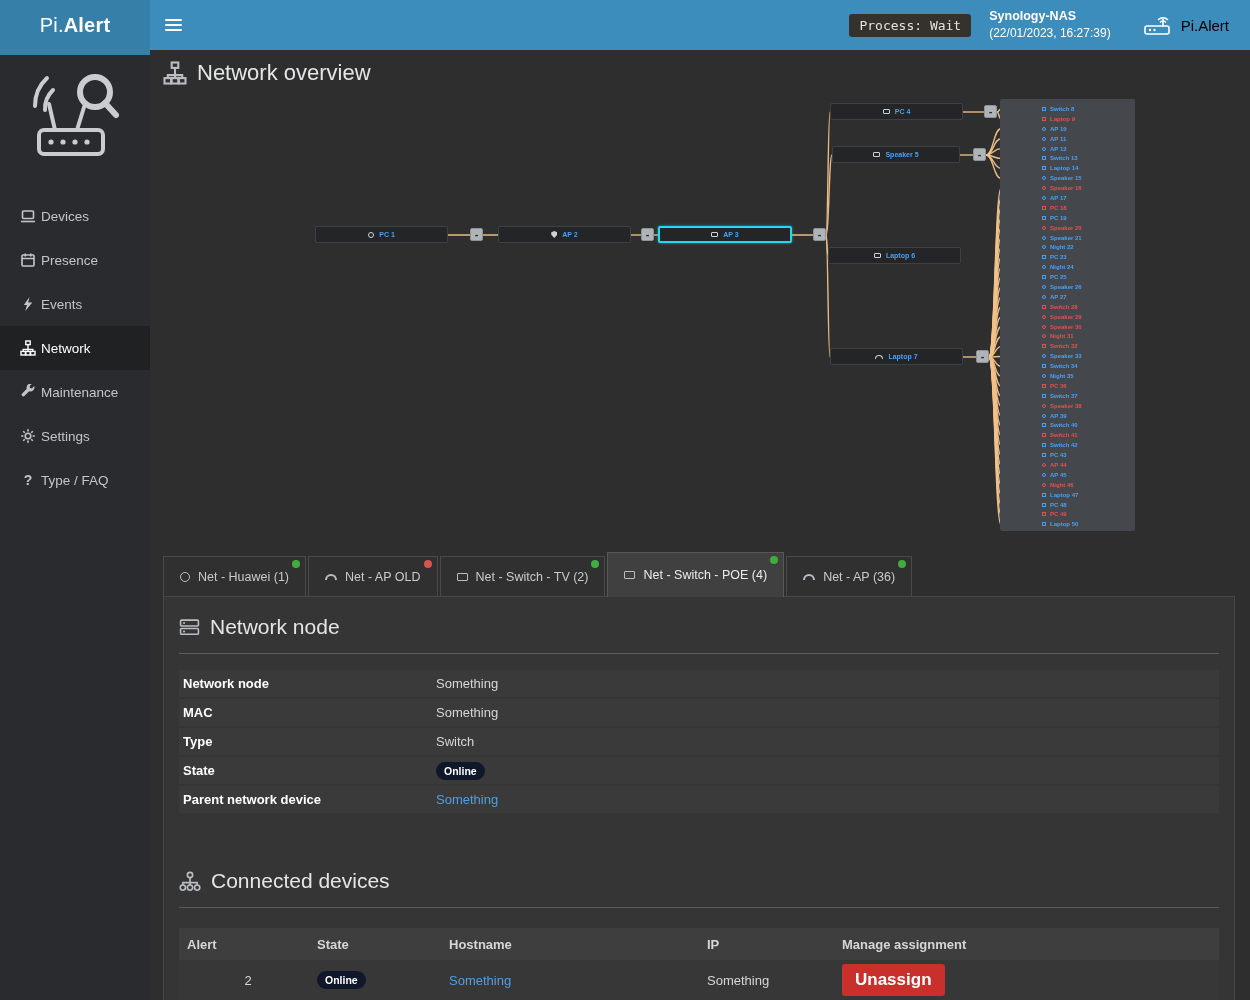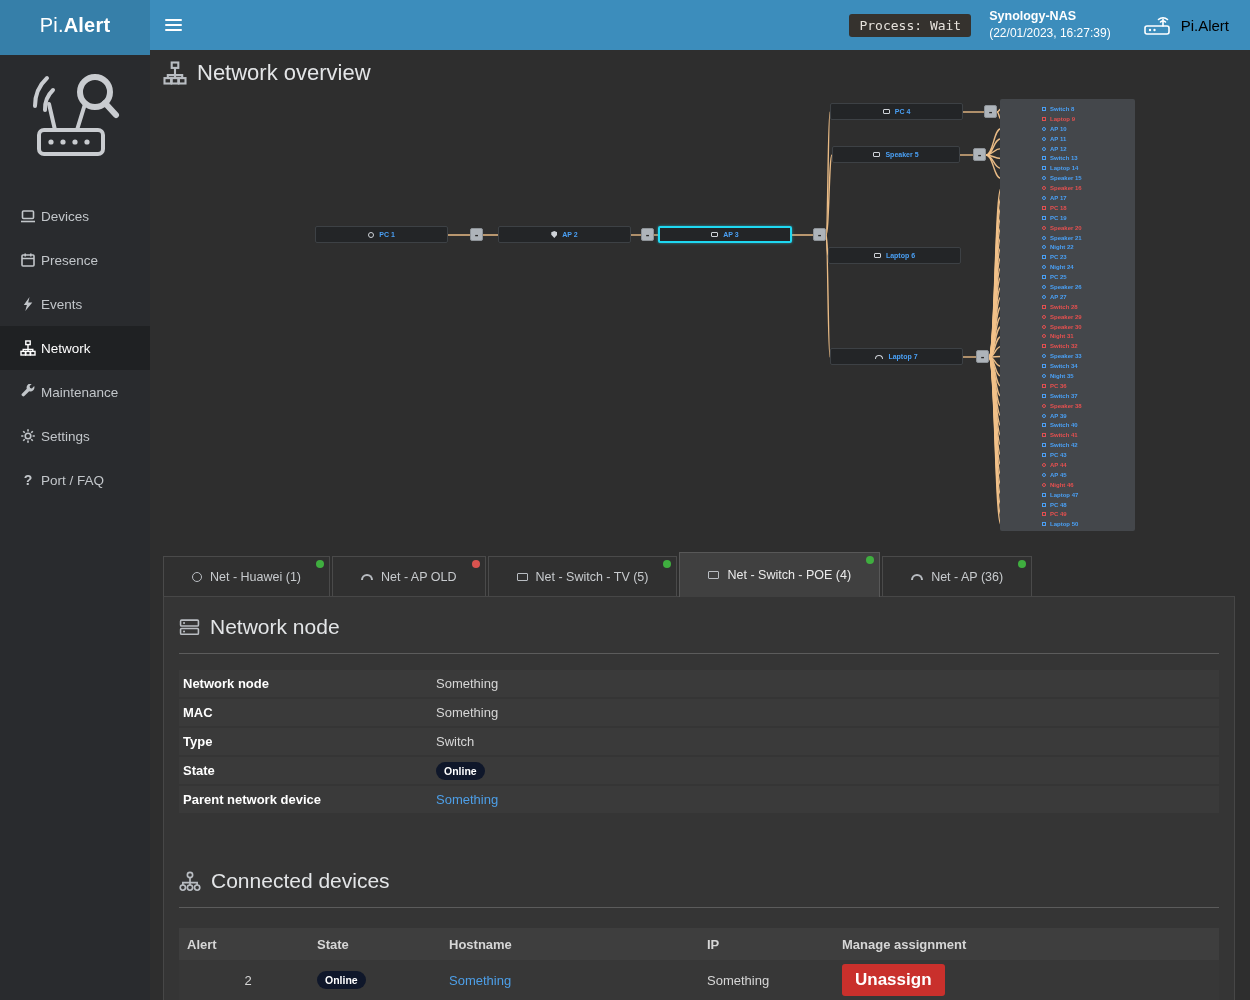--- a/index.html
+++ b/index.html
@@ -56,21 +56,21 @@
   .device-panel ul{list-style:none;margin:0;padding:5px 0 0 42px}
   .device-panel li{display:flex;align-items:center;gap:4px;height:9.9px;font-size:6px;font-weight:700;white-space:nowrap}
   .pi{display:inline-block;width:4px;height:4px;flex:0 0 auto}
   .pi-sq{border:1px solid currentColor}
   .pi-ci{border:1px solid currentColor;border-radius:50%}
   li.blue{color:#4aa0f5}
   li.red{color:#e5504f}
 
   
   .tabs{display:flex;align-items:flex-end;gap:2px;position:relative;z-index:2}
-  .tab{position:relative;display:flex;align-items:center;gap:8px;height:40px;padding:0 28px;
+  .tab{position:relative;display:flex;align-items:center;gap:8px;height:40px;padding:0 16px;
     background:#303030;border:1px solid #4a4a4a;border-bottom:none;color:#c8cbce;font-size:12.5px;white-space:nowrap}
   .tab.active{height:45px;background:#404040;border-color:#585858;color:#ebebeb;margin-bottom:-1px;z-index:3}
   .dot{position:absolute;top:3px;right:5px;width:8px;height:8px;border-radius:50%}
   .dot.green{background:#3fae3f}
   .dot.red{background:#d9534f}
   .mi{display:inline-block;flex:0 0 auto}
   .mi-circle{width:10px;height:10px;border:1.5px solid #b9bdc2;border-radius:50%}
   .mi-rect{width:11px;height:8px;border:1.5px solid #b9bdc2;border-radius:1px}
   .mi-shield{width:9px;height:11px;background:#b9bdc2;clip-path:polygon(50% 0,100% 18%,100% 55%,50% 100%,0 55%,0 18%)}
   .mi-arc{width:12px;height:6px;border:2px solid #b9bdc2;border-bottom:none;border-radius:12px 12px 0 0}
@@ -182,21 +182,21 @@
     </div>
     <div class="menu-item" data-interactable="true">
       <svg width="16" height="16" viewBox="0 0 16 16" data-interactable="false" fill="none" stroke="currentColor" stroke-width="1.6">
           <circle cx="8" cy="8" r="2.8"></circle>
           <path d="M8 1.2v2.2M8 12.6v2.2M1.2 8h2.2M12.6 8h2.2M3.2 3.2l1.6 1.6M11.2 11.2l1.6 1.6M12.8 3.2l-1.6 1.6M4.8 11.2l-1.6 1.6"></path>
         </svg>
       <span data-interactable="false">Settings</span>
     </div>
     <div class="menu-item" data-interactable="true">
       <span class="qmark" data-interactable="false">?</span>
-      <span data-interactable="false">Port / FAQ</span>
+      <span data-interactable="false">Type / FAQ</span>
     </div>
   </div>
 </div>
 
 <div class="main" data-interactable="false">
 
   <div class="section-title overview-title" data-interactable="false">
     <svg class="icon-dim" width="24" height="24" viewBox="0 0 16 16" data-interactable="false" fill="none" stroke="currentColor" stroke-width="1.4">
         <rect x="5.8" y="1" width="4.4" height="3.6"></rect>
         <rect x="1" y="11.4" width="4.4" height="3.6"></rect>
@@ -484,21 +484,21 @@
         <span data-interactable="false">Net - Huawei (1)</span>
         <span class="dot green" data-interactable="false"></span>
       </div>
       <div class="tab" data-interactable="true">
         <span class="mi mi-arc" data-interactable="false"></span>
         <span data-interactable="false">Net - AP OLD</span>
         <span class="dot red" data-interactable="false"></span>
       </div>
       <div class="tab" data-interactable="true">
         <span class="mi mi-rect" data-interactable="false"></span>
-        <span data-interactable="false">Net - Switch - TV (5)</span>
+        <span data-interactable="false">Net - Switch - TV (2)</span>
         <span class="dot green" data-interactable="false"></span>
       </div>
       <div class="tab active" data-interactable="true">
         <span class="mi mi-rect" data-interactable="false"></span>
         <span data-interactable="false">Net - Switch - POE (4)</span>
         <span class="dot green" data-interactable="false"></span>
       </div>
       <div class="tab" data-interactable="true">
         <span class="mi mi-arc" data-interactable="false"></span>
         <span data-interactable="false">Net - AP (36)</span>

